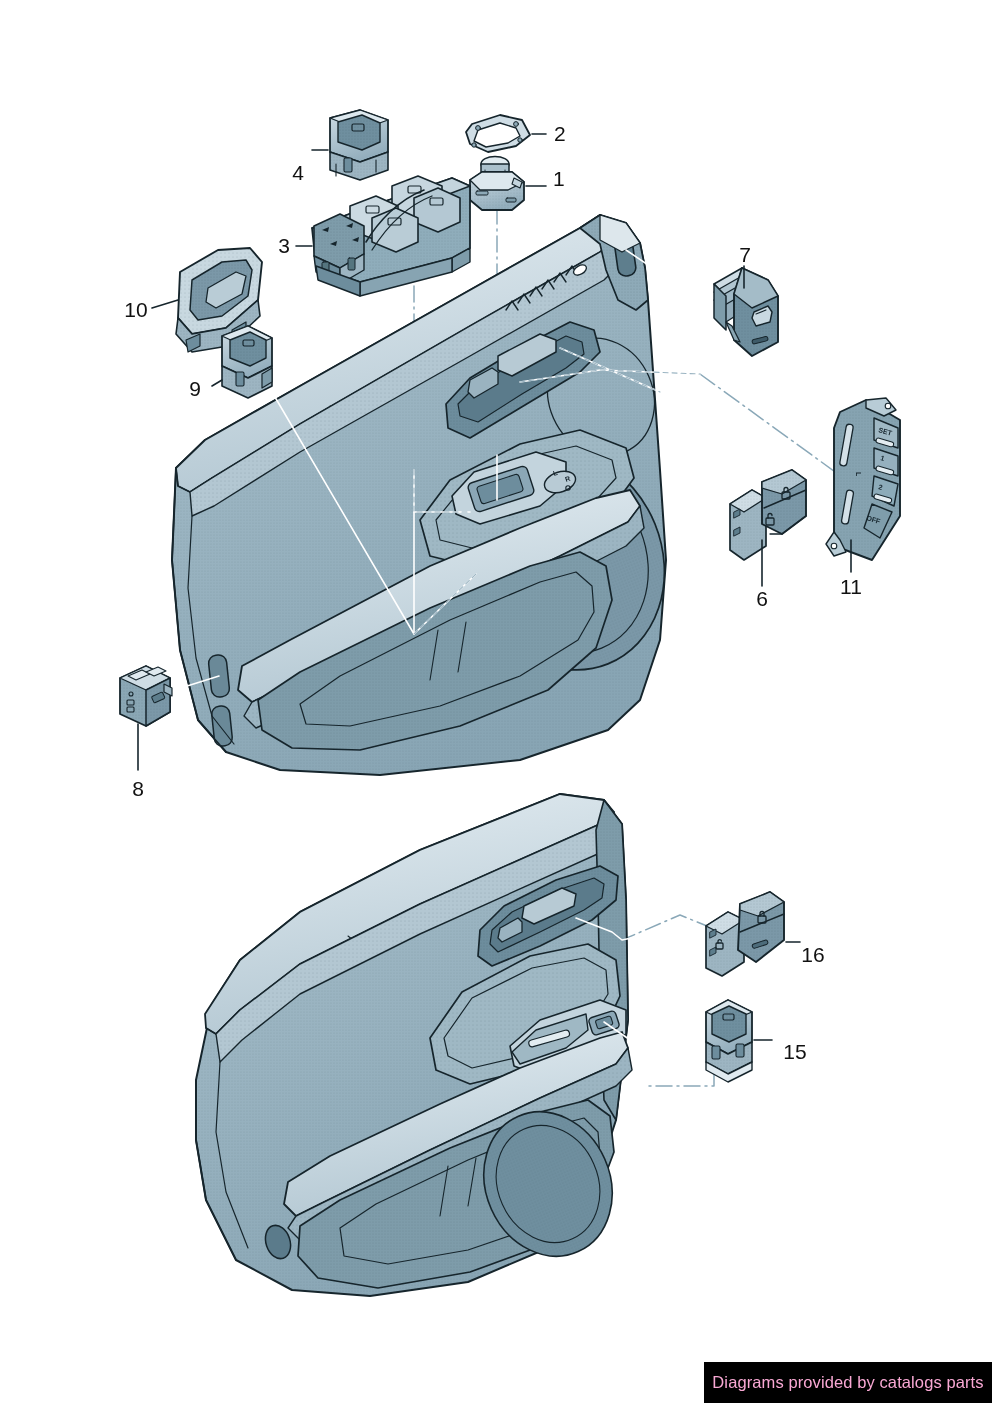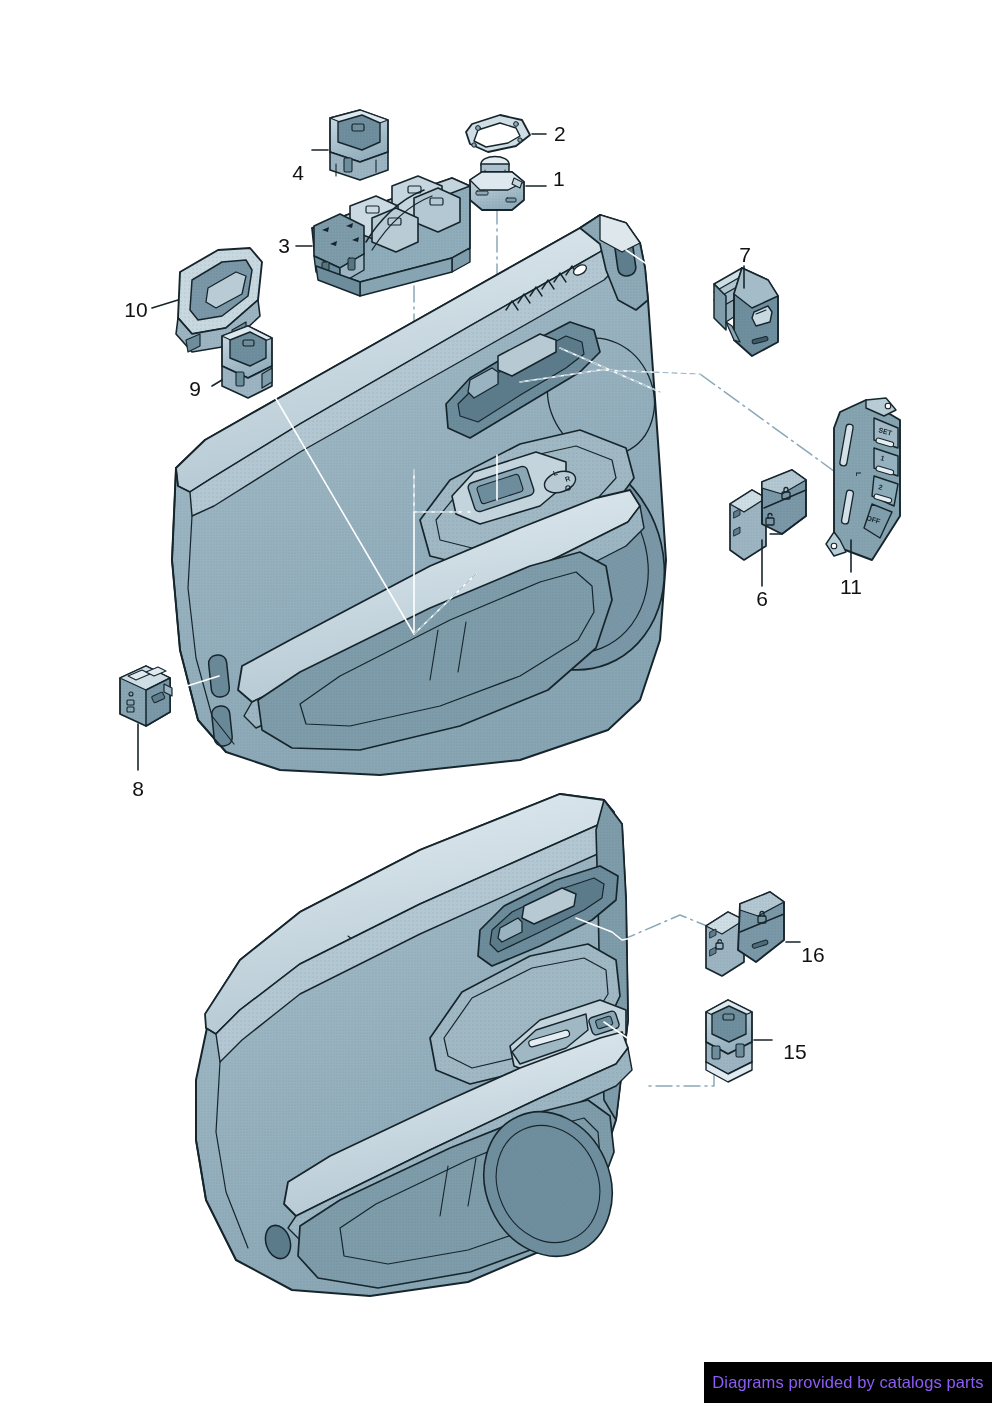--- a/index.html
+++ b/index.html
@@ -8,21 +8,21 @@
        font-family:"Liberation Sans","DejaVu Sans",sans-serif;}
   #sheet{position:absolute;inset:0;width:992px;height:1403px;}
   #sheet svg{display:block;width:992px;height:1403px;}
   .num{font-family:"Liberation Sans","DejaVu Sans",sans-serif;
        font-size:21px;fill:#111111;font-weight:400;}
   .swtxt{font-family:"Liberation Sans","DejaVu Sans",sans-serif;
          font-size:7px;fill:#15242c;font-weight:700;}
   #watermark{position:absolute;left:704px;top:1362px;width:288px;height:41px;
              background:#000000;display:flex;align-items:center;
              justify-content:center;}
-  #watermark span{color:#8b5cf6;font-size:16.5px;letter-spacing:.1px;
+  #watermark span{color:#f9a8d4;font-size:16.5px;letter-spacing:.1px;
                   font-family:"Liberation Sans","DejaVu Sans",sans-serif;
                   white-space:nowrap;}
 </style>
 </head>
 <body>
 
 <div id="sheet">
 <svg viewBox="0 0 992 1403" xmlns="http://www.w3.org/2000/svg">
   <defs>
     <pattern id="dots" width="3" height="3" patternUnits="userSpaceOnUse">

